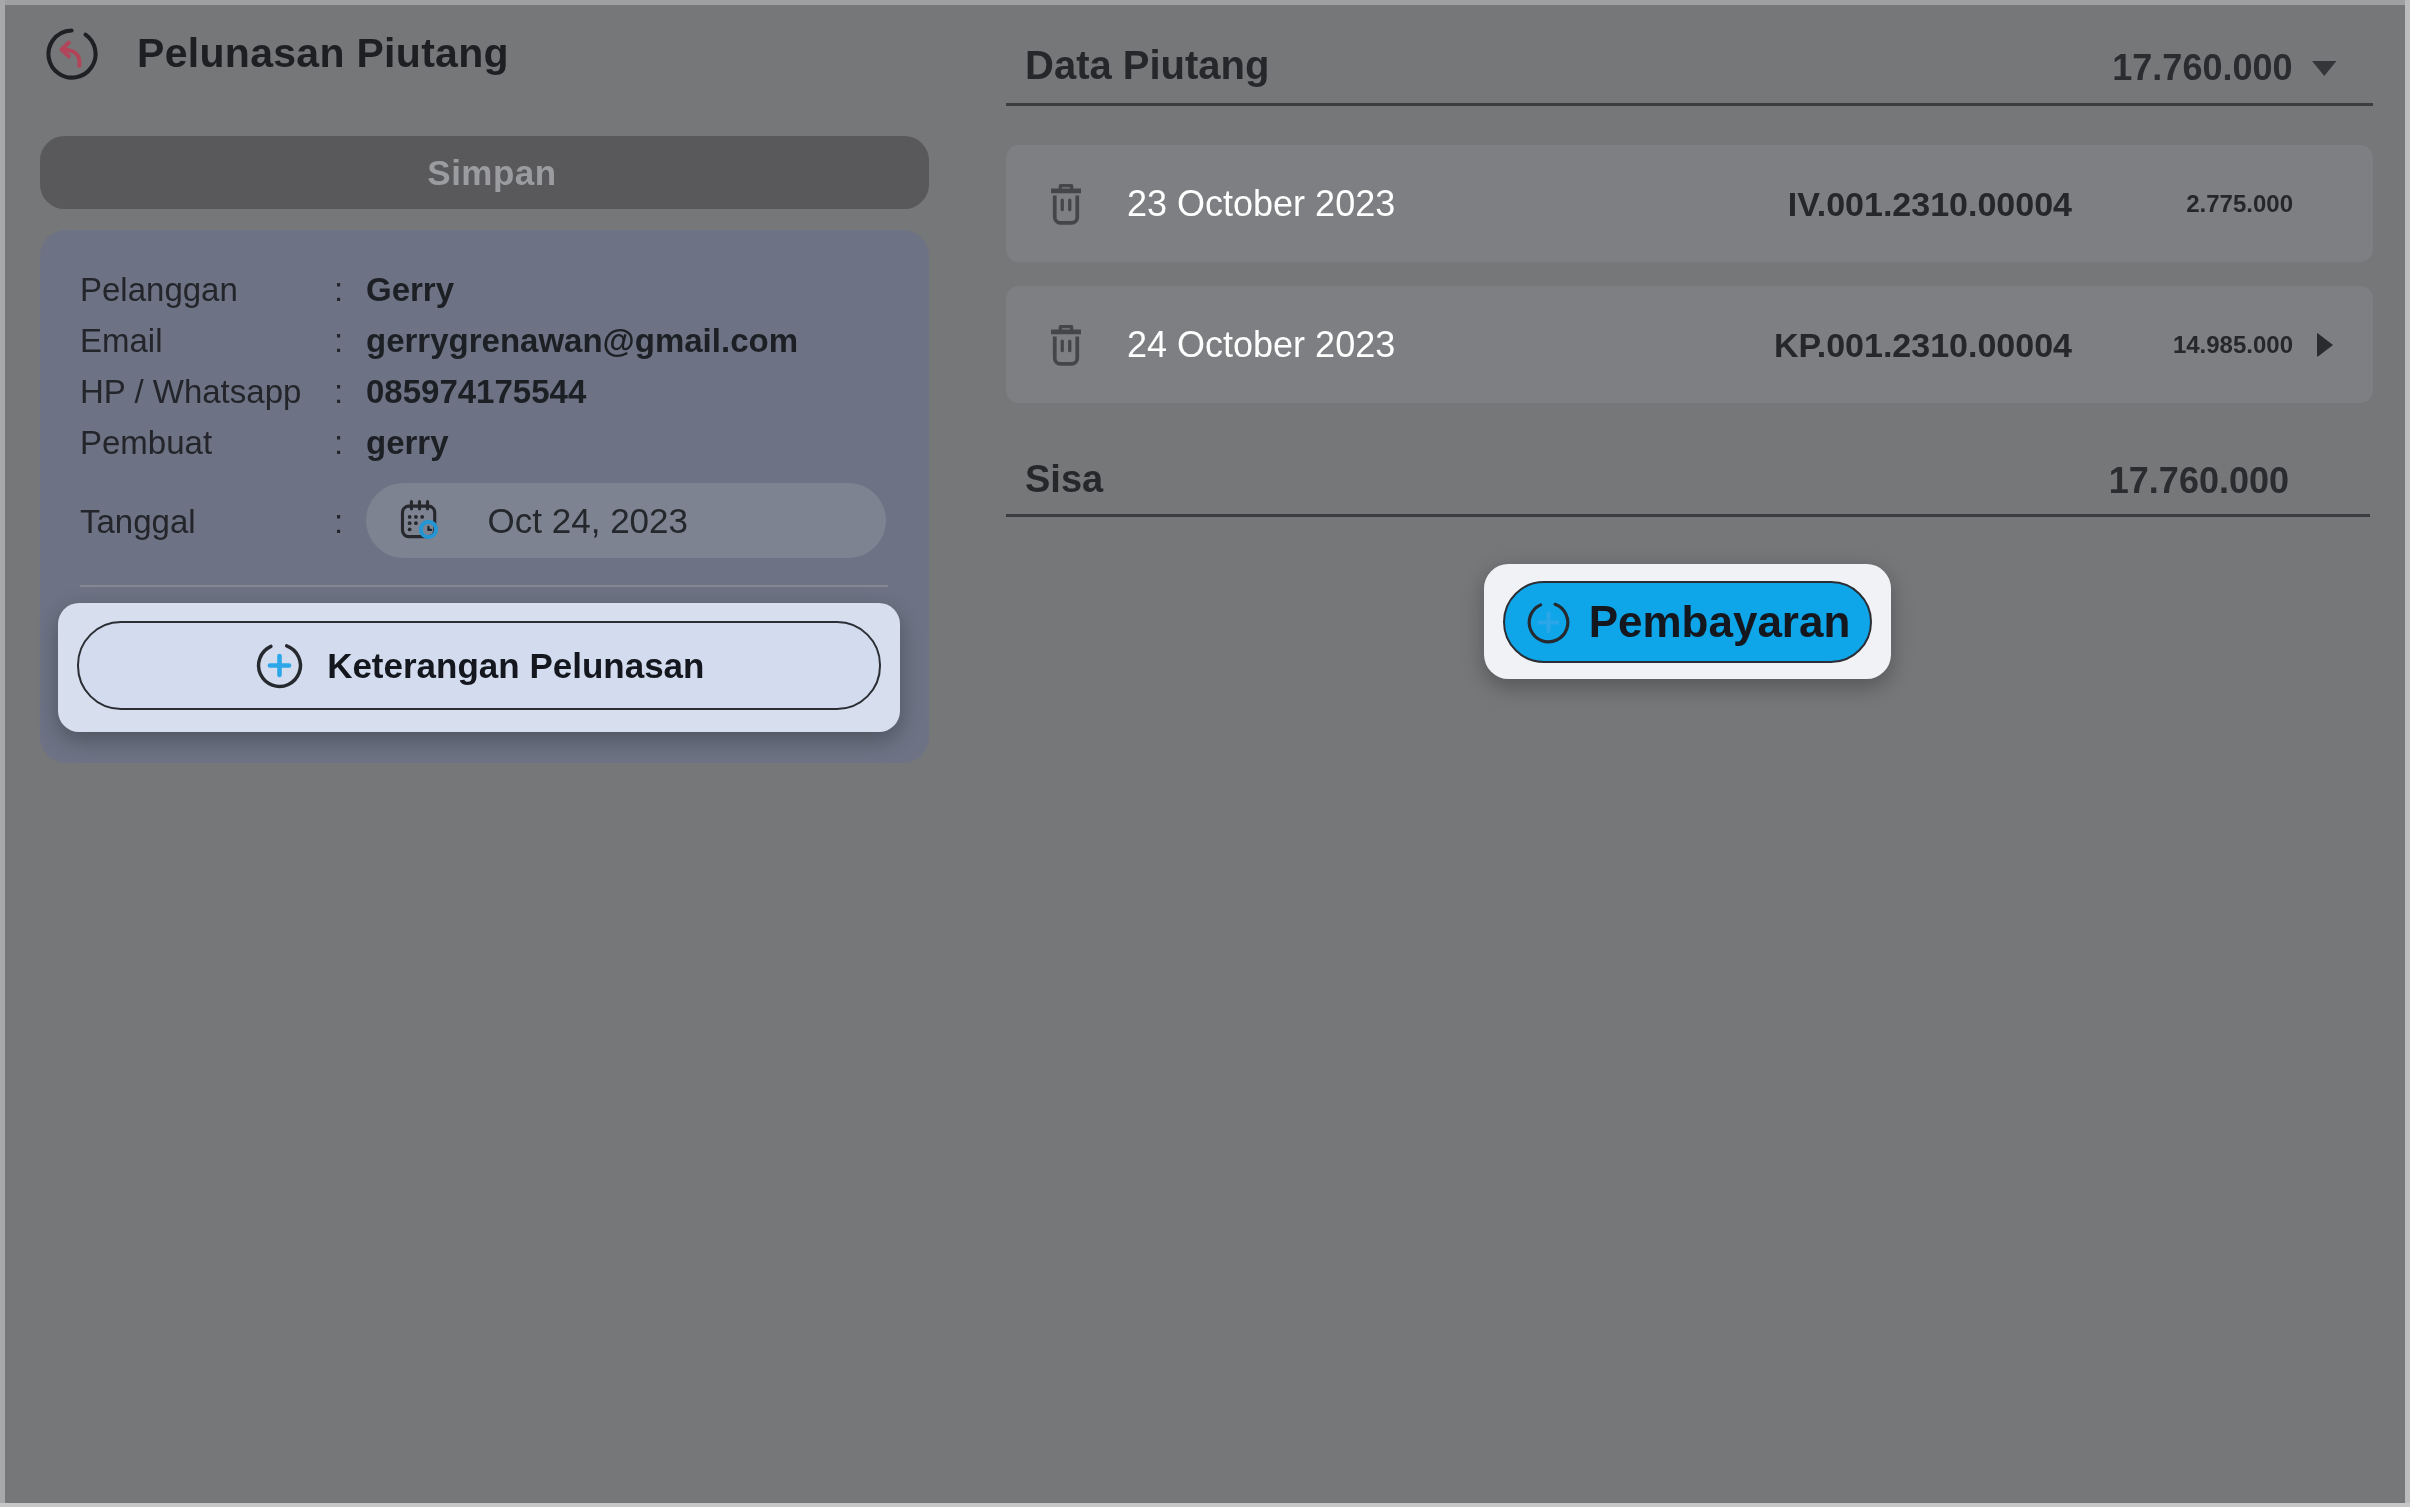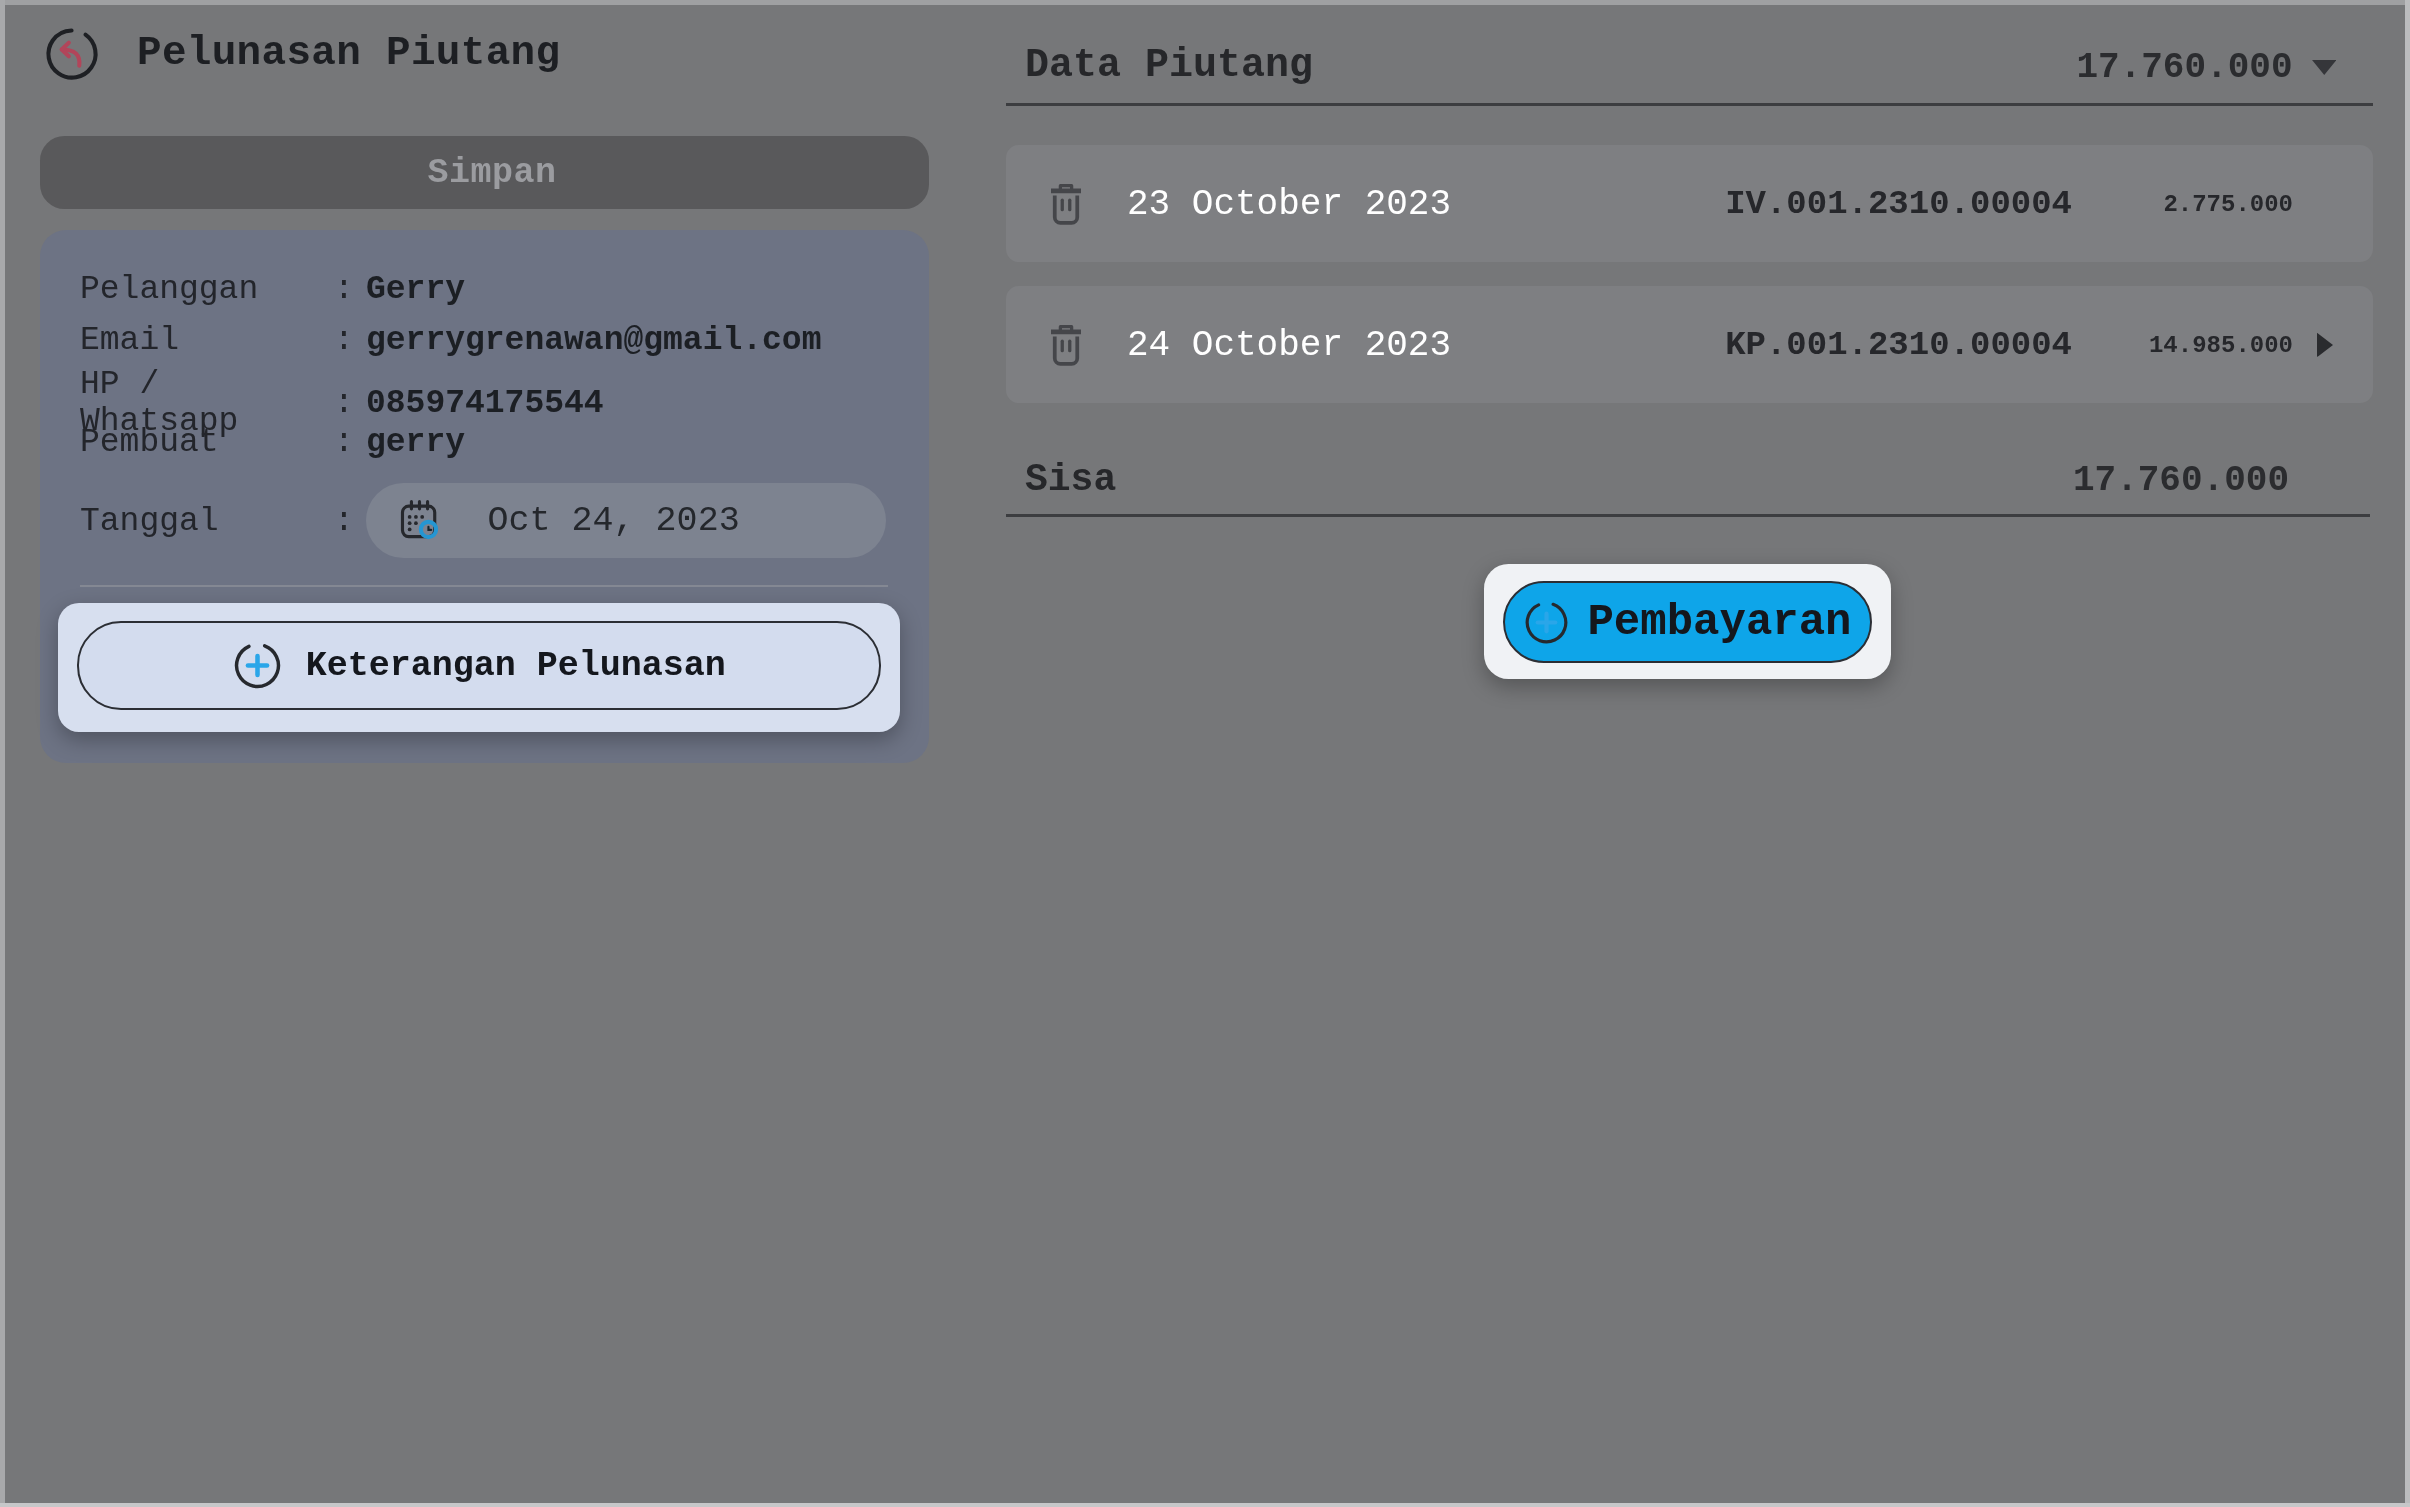--- a/index.html
+++ b/index.html
@@ -1,21 +1,21 @@
 <!DOCTYPE html>
 <html style="font-size:15px"><head>
 <meta charset="utf-8">
 <style>
   * { box-sizing: border-box; margin: 0; padding: 0; }
   html,body { width:2411px; height:1508px; overflow:hidden; }
   body {
     font-family: "Liberation Sans", "DejaVu Sans", sans-serif;
     background:#767779;
   }
-  .screen { position:relative; width:2411px; height:1508px; background:#767779;font-family:Liberation Mono, monospace; }
+  .screen { position:relative; width:2411px; height:1508px; background:#767779; }
 
   
   .frame-top    { position:absolute; left:0; top:0; width:100%; height:4.7px; background:#9fa0a2; }
   .frame-left   { position:absolute; left:0; top:0; width:4.7px; height:100%; background:#a8a9ab; }
   .frame-right  { position:absolute; right:0; top:0; width:5.6px; height:100%; background:#bbbcbe; }
   .frame-bottom { position:absolute; left:0; bottom:0; width:100%; height:4.7px; background:#c6c7c9; }
 
   
   .back-btn { position:absolute; left:43px; top:24.5px; width:58px; height:58px; cursor:pointer; }
   .page-title {

